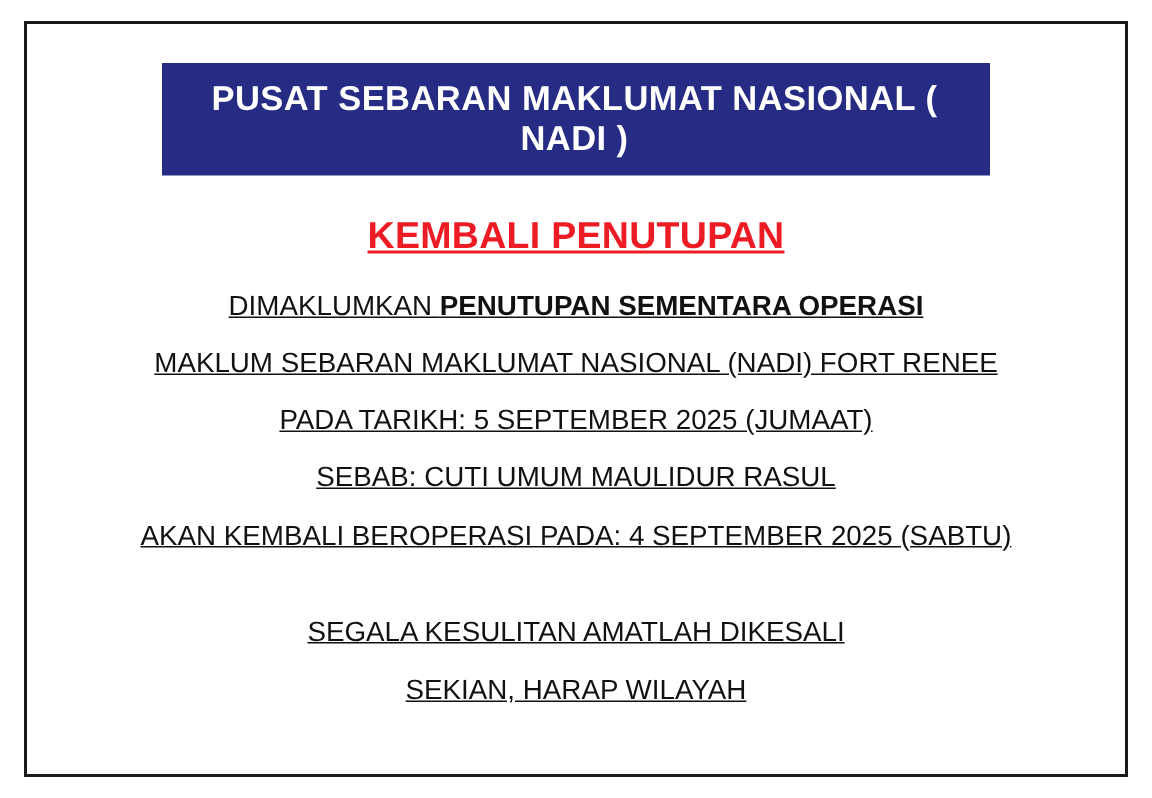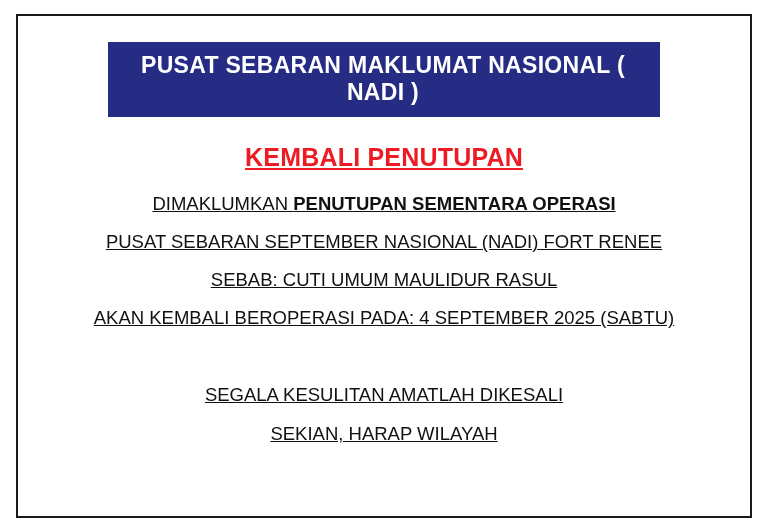--- a/index.html
+++ b/index.html
@@ -63,21 +63,21 @@
     line-height: 1.25;
     text-decoration: underline;
   }
   .bline b {
     font-weight: bold;
   }
   .gap {
     height: 26px;
   }
   .closing {
-    margin-top: 12px;
+    margin-top: 0px;
   }
   .closing .bline {
     margin-bottom: 16px;
   }
   .contact {
     position: absolute;
     left: 56px;
     bottom: 28px;
     text-align: left;
   }
@@ -97,21 +97,22 @@
 
 <div class="poster">
   <div class="inner">
 
     <div class="header-bar">PUSAT SEBARAN MAKLUMAT NASIONAL ( NADI )</div>
 
     <div class="title">KEMBALI PENUTUPAN</div>
 
     <div class="body-lines">
       <div class="bline"><span>DIMAKLUMKAN </span><b>PENUTUPAN SEMENTARA OPERASI</b></div>
-      <div class="bline">PUSAT SEBARAN SEPTEMBER NASIONAL (NADI) FORT RENEE</div>
+      <div class="bline">MAKLUM SEBARAN MAKLUMAT NASIONAL (NADI) FORT RENEE</div>
+      <div class="bline">PADA TARIKH: 5 SEPTEMBER 2025 (JUMAAT)</div>
       <div class="bline">SEBAB: CUTI UMUM MAULIDUR RASUL</div>
       <div class="bline">AKAN KEMBALI BEROPERASI PADA: 4 SEPTEMBER 2025 (SABTU)</div>
     </div>
 
     <div class="gap"></div>
 
     <div class="closing">
       <div class="bline">SEGALA KESULITAN AMATLAH DIKESALI</div>
       <div class="bline">SEKIAN, HARAP WILAYAH</div>
     </div>

